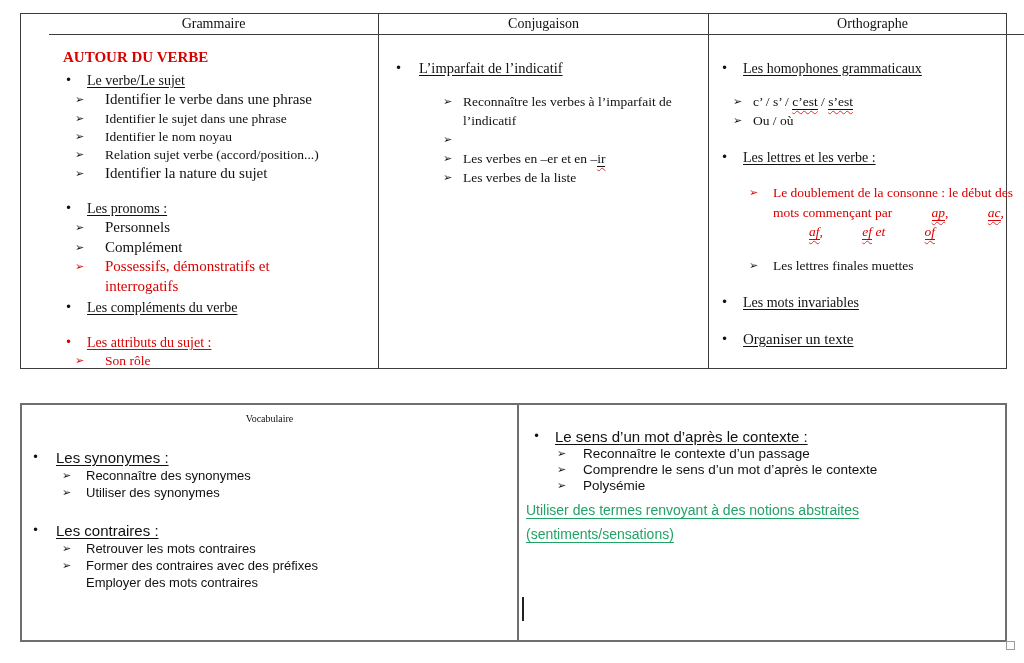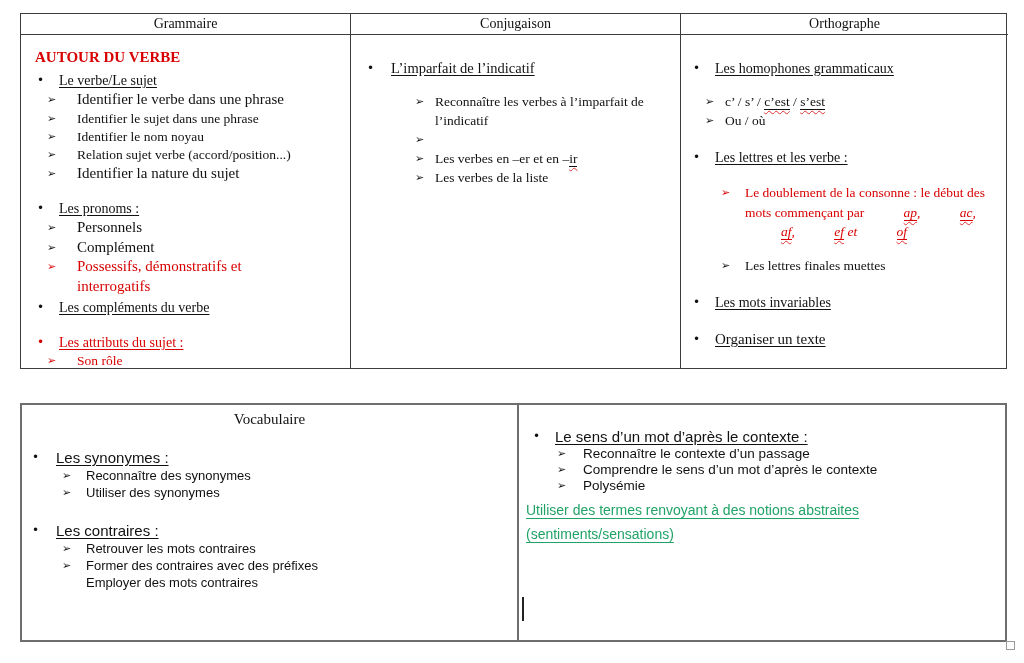--- a/index.html
+++ b/index.html
@@ -14,20 +14,21 @@
     color:var(--ink);overflow:hidden;
     font-family:"Liberation Serif",serif;
   }
   
   .tbl{position:absolute;box-sizing:border-box;display:grid;background:#fff;}
   #tbl-top{
     left:20px;top:13px;width:987px;height:356px;
     grid-template-columns:330px 330px 327px;
     grid-template-rows:21px 1fr;
     border:1px solid #3c3c3c;
+    padding-left:28px;
   }
   #tbl-top .hcell{
     box-sizing:border-box;border-bottom:1px solid #3c3c3c;border-right:1px solid #3c3c3c;
     display:flex;align-items:center;justify-content:center;
     font-size:14px;
   }
   #tbl-top .hcell:nth-child(3){border-right:none;}
   #tbl-top .ccell{
     box-sizing:border-box;border-right:1px solid #3c3c3c;
     padding-top:6px;overflow:hidden;
@@ -86,21 +87,21 @@
   .col-o{font-size:13.5px;line-height:19px;}
   .col-o .li1{padding-left:12px;font-size:14px;line-height:19px;}
   .col-o .li1 .b{width:22px;}
   .col-o .li2a{padding-left:24px;}
   .col-o .li2a .b{width:20px;}
   .col-o .li2b{padding-left:40px;line-height:19.5px;}
   .col-o .li2b .b{width:24px;}
   .col-o .li2b .t{max-width:258px;}
   
   .cell-v{font-family:"Liberation Sans",sans-serif;font-size:13px;line-height:17px;}
-  .cell-v .vhead{font-family:"Liberation Serif",serif;font-size:15px;line-height:18px;text-align:center;padding-top:5px;}
+  .cell-v .vhead{font-family:"Liberation Serif",serif;font-size:10px;line-height:18px;text-align:center;padding-top:5px;}
   .cell-v .li1{padding-left:10px;font-size:15px;line-height:19px;}
   .cell-v .li1 .b{width:24px;}
   .cell-v .li2{padding-left:40px;}
   .cell-v .li2 .b{width:24px;}
   
   .cell-s{font-family:"Liberation Sans",sans-serif;font-size:13.5px;line-height:16px;padding-top:22px;}
   .cell-s .li1{padding-left:14px;font-size:15px;line-height:19px;}
   .cell-s .li1 .b{width:22px;}
   .cell-s .li2{padding-left:38px;}
   .cell-s .li2 .b{width:26px;}

